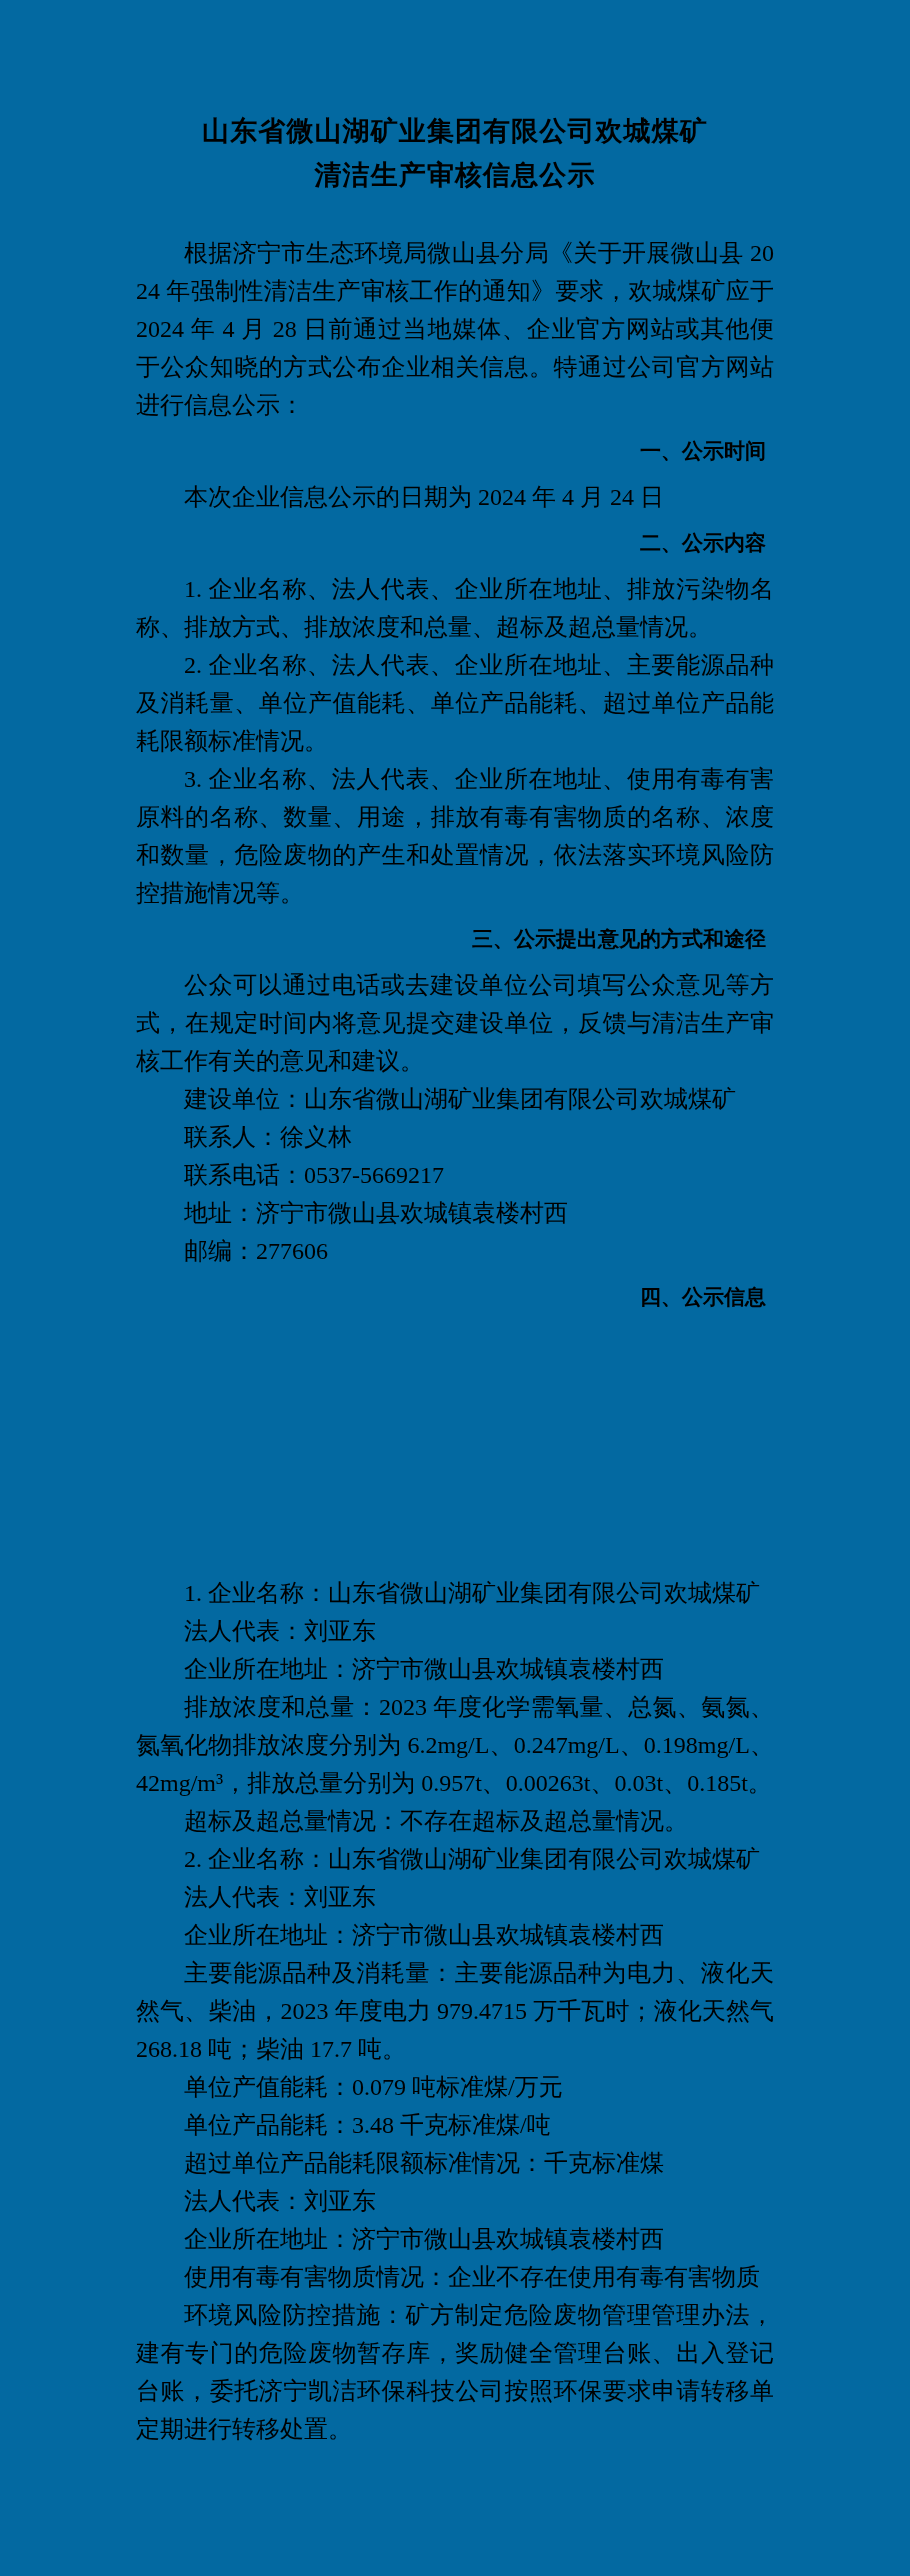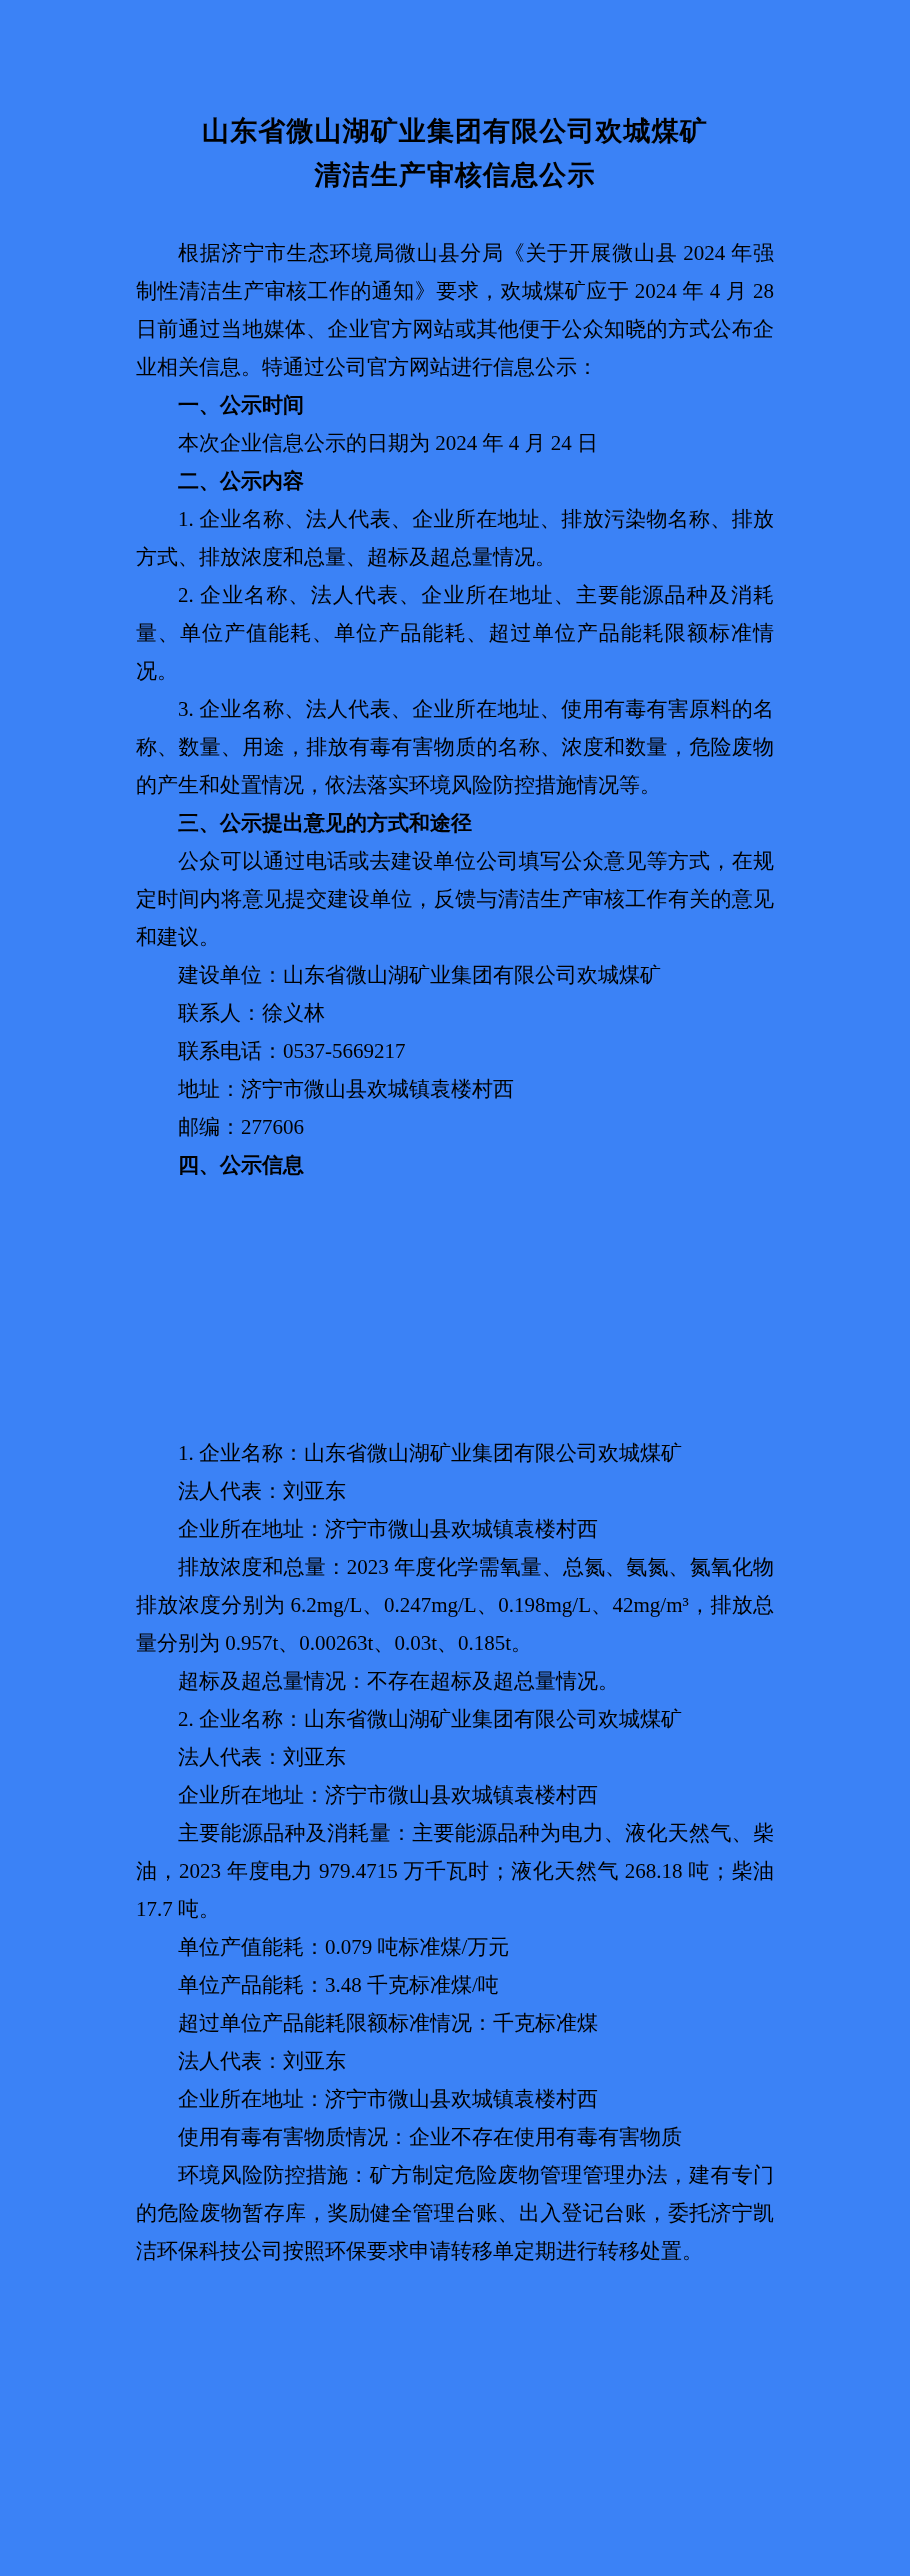--- a/index.html
+++ b/index.html
@@ -1,51 +1,52 @@
 <!DOCTYPE html>
 <html lang="zh" style="font-size:9.2px"><head>
 <meta charset="utf-8">
 <style>
   html, body { margin: 0; padding: 0; background: #ffffff; }
   .page {
     position: relative;
     width: 910px;
     height: 2576px;
     margin: 0 auto;
-    background: #3b82f6;
+    background: #0369a1;
     box-sizing: border-box;
     padding: 109px 136px 0 136px;
     color: #000;
     font-family: "Liberation Serif", "DejaVu Serif", serif;
   }
   .doc-title {
     text-align: center;
     font-family: "Liberation Sans", "DejaVu Sans", sans-serif;
     font-weight: bold;
     font-size: 27px;
     line-height: 44px;
     letter-spacing: 1.1px;
     margin: 0;
   }
   .content { margin-top: 37px; }
   .content p {
     margin: 0;
-    font-size: 21px;
+    font-size: 24px;
     line-height: 38px;
     text-align: justify;
     text-indent: 2em;
     word-break: break-all;
   }
   .content h2 {
-    margin: 0;
+    margin: 8px;
     font-family: "Liberation Sans", "DejaVu Sans", sans-serif;
     font-weight: bold;
     font-size: 21px;
     line-height: 38px;
     text-indent: 2em;
+    text-align: right;
   }
   .page-break-gap { height: 250px; }
 </style>
 </head>
 <body>
 
 <div class="page">
 
   <h1 class="doc-title">山东省微山湖矿业集团有限公司欢城煤矿</h1>
   <h1 class="doc-title">清洁生产审核信息公示</h1>

